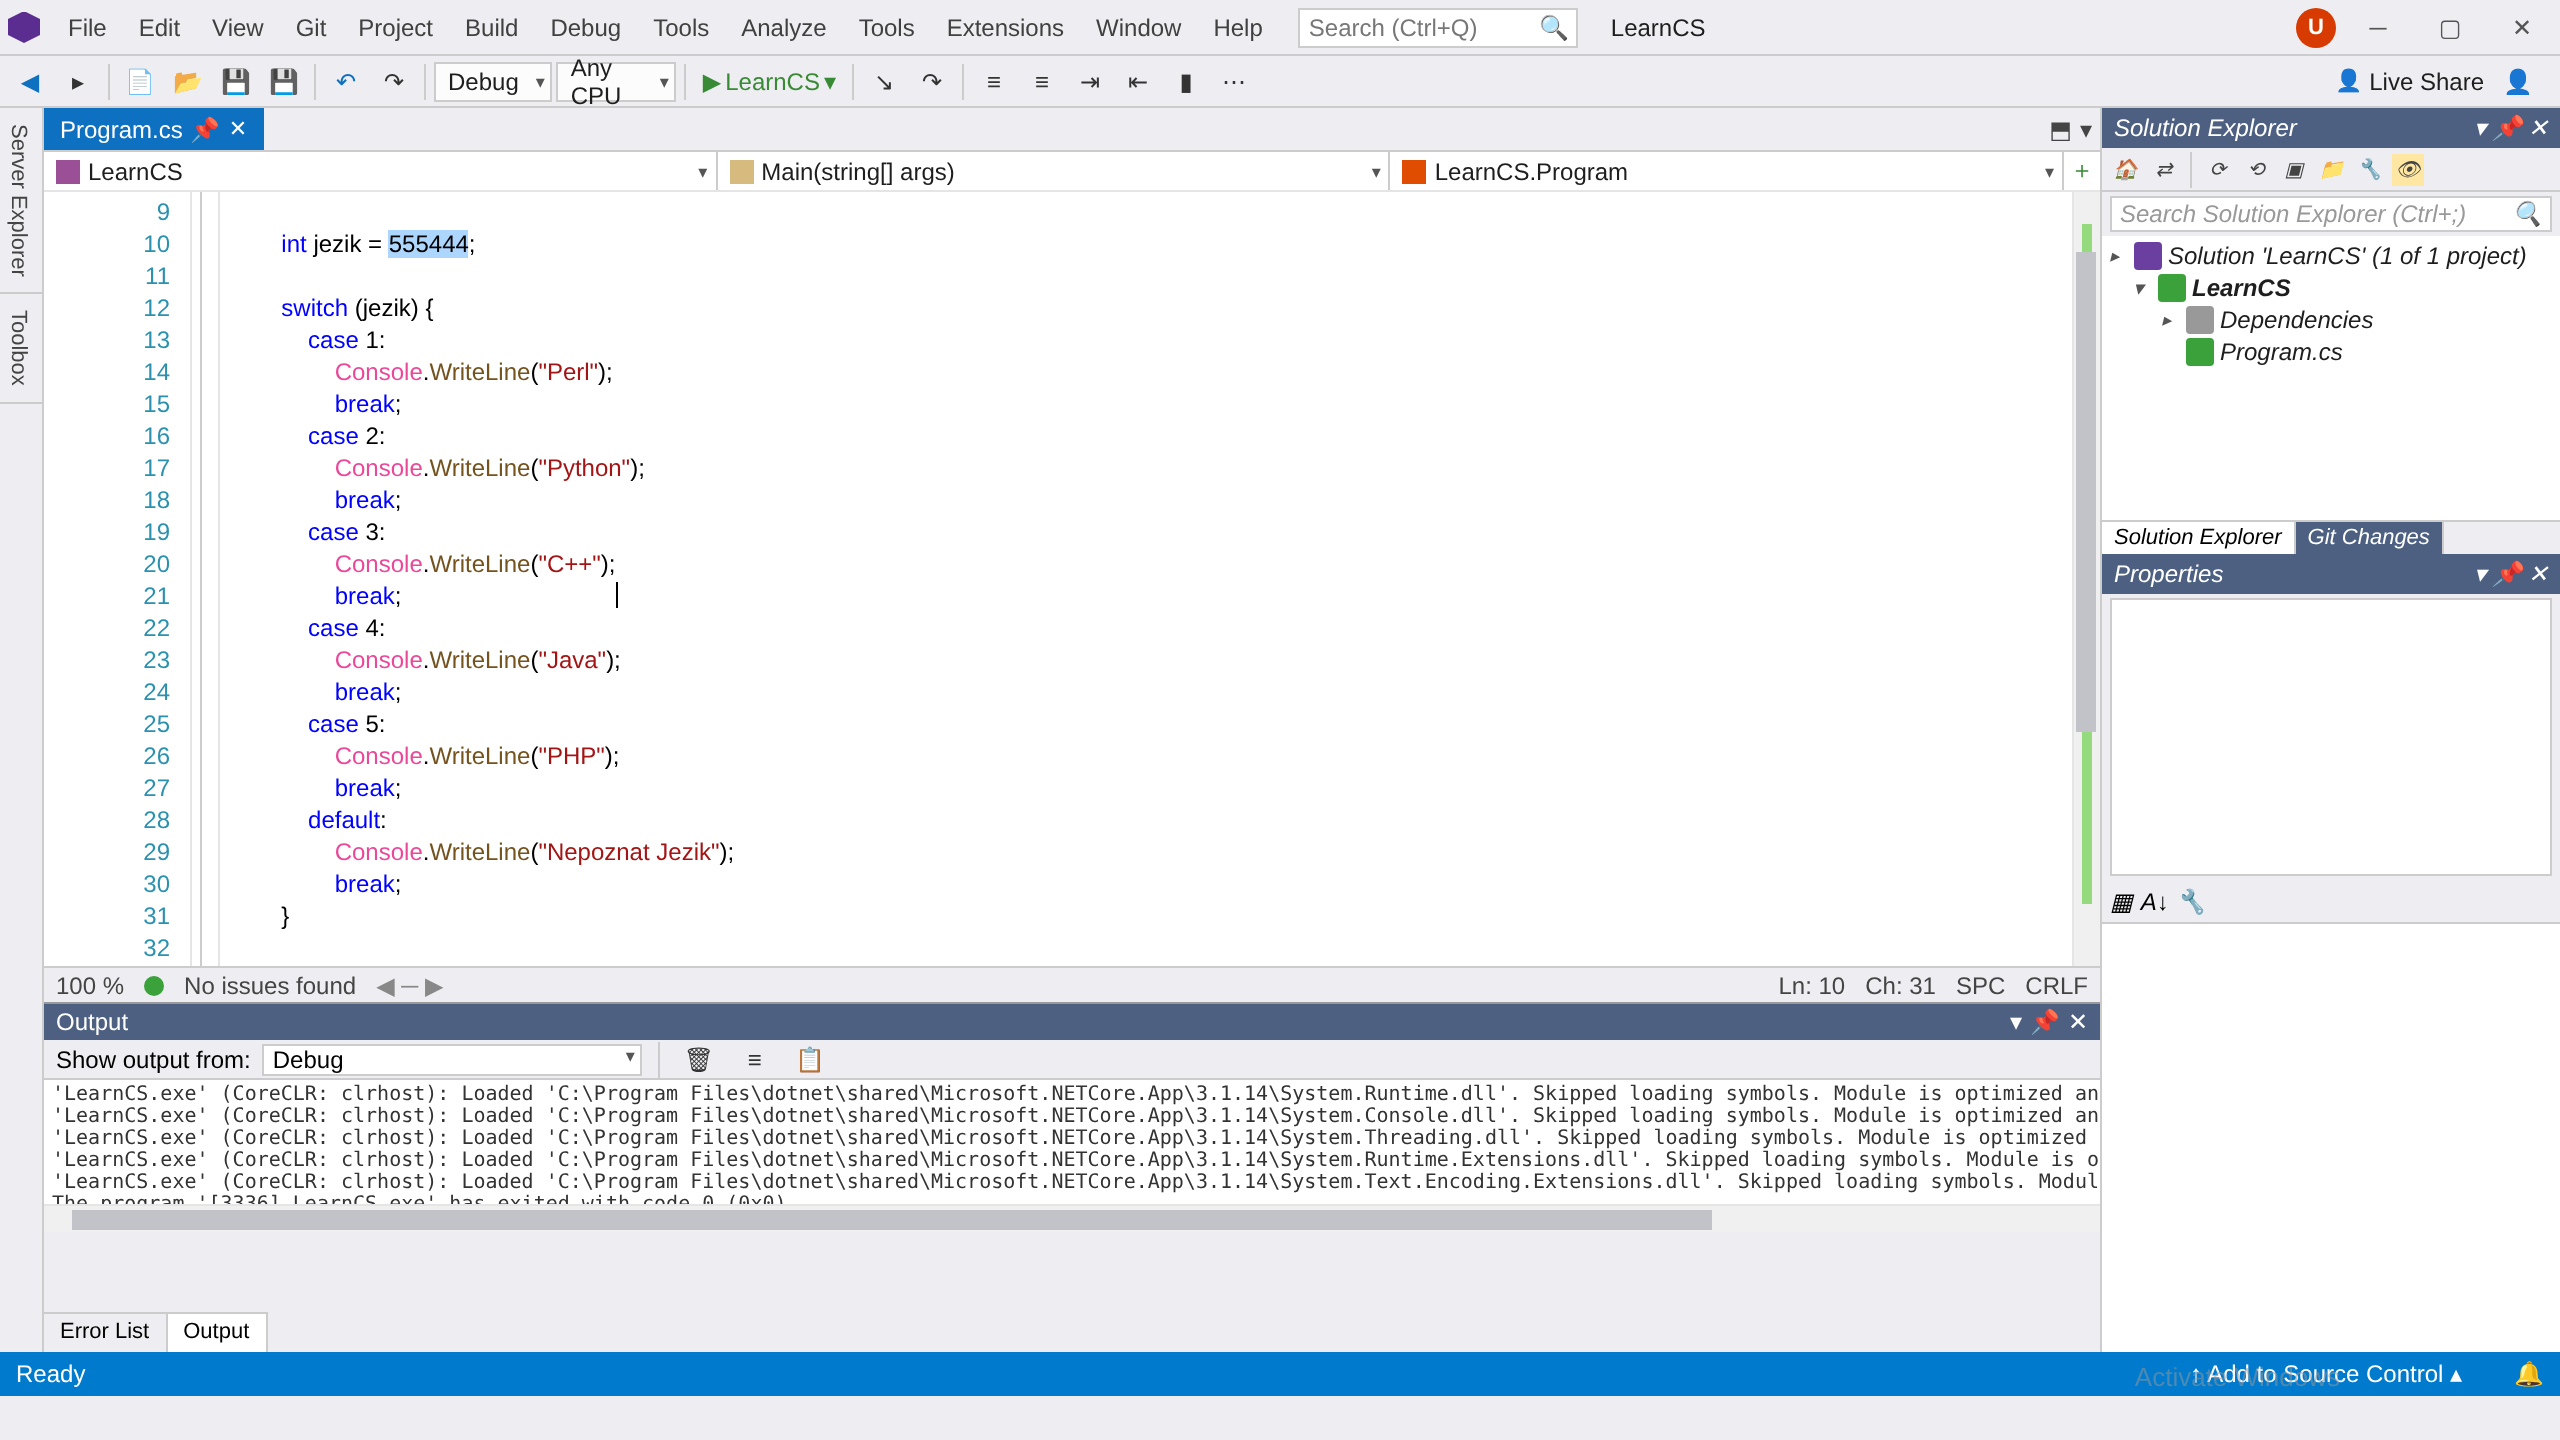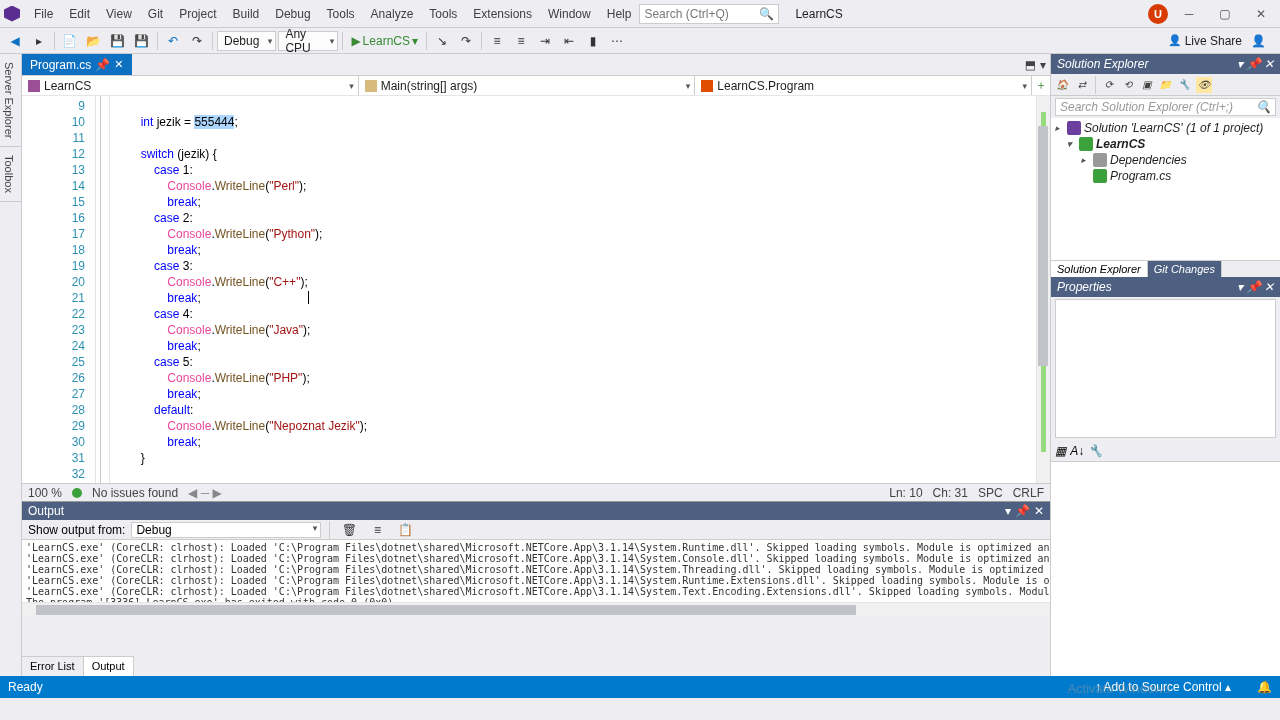--- a/index.html
+++ b/index.html
@@ -2,21 +2,21 @@
 <html><head>
 <meta charset="utf-8">
 <style>
 * { margin: 0; padding: 0; box-sizing: border-box; font-family: 'Segoe UI', Tahoma, sans-serif; font-size: 12px; }
 body { width: 1280px; height: 720px; background: #eeeef2; overflow: hidden; position: relative; }
 
 
 .titlebar { height: 28px; background: #eeeef2; display: flex; align-items: center; padding: 0 4px; border-bottom: 1px solid #ccc; }
 .titlebar .vs-logo { width: 16px; height: 16px; background: #5c2d91; margin-right: 6px; clip-path: polygon(50% 0, 100% 25%, 100% 75%, 50% 100%, 0 75%, 0 25%); }
 .menu-item { padding: 4px 8px; cursor: pointer; color: #404040; }
-.search-box { width: 140px; height: 20px; border: 1px solid #ccc; background: #fff; padding: 0 4px; font-size: 11px; color: #777; display: flex; align-items: center; }
+.search-box { margin-left: 10px; width: 140px; height: 20px; border: 1px solid #ccc; background: #fff; padding: 0 4px; font-size: 11px; color: #777; display: flex; align-items: center; }
 .search-icon { margin-left: auto; color: #555; }
 .title-center { margin-left: 16px; color: #1e1e1e; }
 .title-right { margin-left: auto; display: flex; align-items: center; gap: 6px; }
 .user-badge { width: 20px; height: 20px; border-radius: 50%; background: #d83b01; color: #fff; display: flex; align-items: center; justify-content: center; font-weight: bold; font-size: 11px; }
 .winbtn { width: 30px; height: 22px; display: flex; align-items: center; justify-content: center; color: #555; cursor: pointer; }
 
 
 .toolbar { height: 26px; background: #eeeef2; display: flex; align-items: center; padding: 0 4px; gap: 2px; border-bottom: 1px solid #ccc; }
 .tb-btn { width: 22px; height: 22px; display: flex; align-items: center; justify-content: center; color: #333; cursor: pointer; font-size: 12px; }
 .tb-sep { width: 1px; height: 18px; background: #ccc; margin: 0 2px; }

